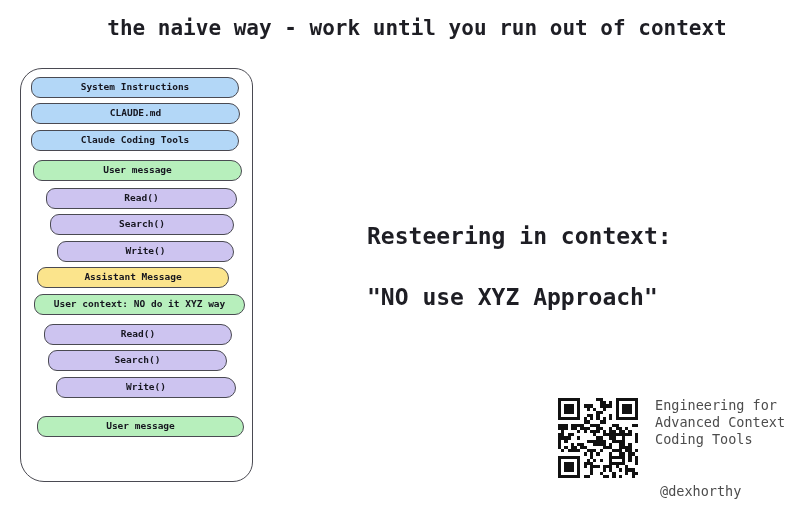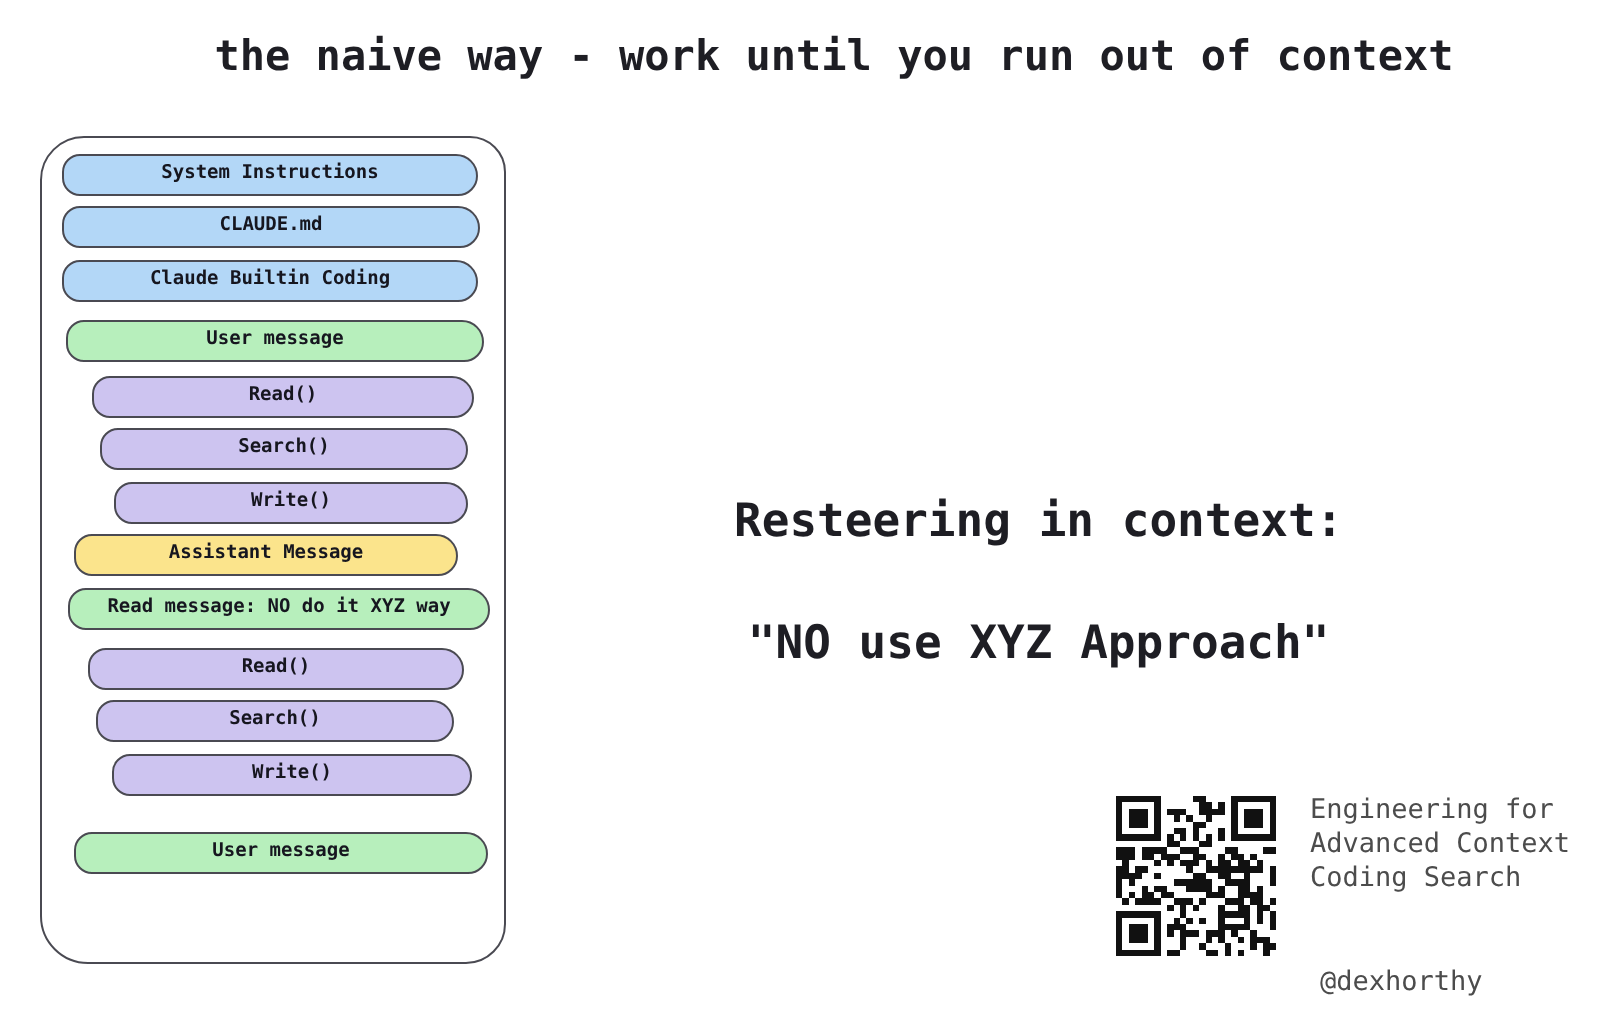--- a/index.html
+++ b/index.html
@@ -23,43 +23,43 @@
     box-sizing:border-box;height:21px;line-height:18px;text-align:center;
     border:1.4px solid var(--border,#4a4a52);
     border-radius:9px 11px 10px 9px;
     font-size:9.5px;font-weight:bold;color:#16161f;
     overflow:hidden;white-space:nowrap;
   }
   .block.system{background:var(--system-fill,#b3d7f7);}
   .block.user{background:var(--user-fill,#b7efbc);}
   .block.tool{background:var(--tool-fill,#cdc4f0);}
   .block.assistant{background:var(--assistant-fill,#fbe48c);}
-  .annotation{position:absolute;left:367px;top:248px;margin:0;text-align:center;}
+  .annotation{position:absolute;left:367px;top:223px;margin:0;}
   .annotation p{margin:0;font-size:23px;font-weight:bold;color:var(--text,#1e1e24);white-space:nowrap;}
   .annotation p + p{margin-top:35px;}
   .qr{position:absolute;left:558px;top:398px;width:80px;height:80px;background:#ffffff;}
   .caption{position:absolute;left:655px;top:397px;margin:0;}
   .caption p{margin:0;font-size:13.5px;line-height:17px;color:#4c4c4c;white-space:nowrap;}
   .handle{position:absolute;left:655px;top:478px;margin:5px;font-size:13.5px;color:#4c4c4c;white-space:nowrap;}
 </style>
 </head>
 <body>
 
 <h1 class="title">the naive way - work until you run out of context</h1>
 
 <div class="context-window" id="stack">
     <div class="block system" style="margin: 8px 13px 0px 10px;"><span>System Instructions</span></div>
     <div class="block system" style="margin: 5px 12px 0px 10px;"><span>CLAUDE.md</span></div>
-    <div class="block system" style="margin: 6px 13px 0px 10px;"><span>Claude Builtin Coding</span></div>
+    <div class="block system" style="margin: 6px 13px 0px 10px;"><span>Claude Coding Tools</span></div>
     <div class="block user" style="margin: 9px 10px 0px 12px;"><span>User message</span></div>
     <div class="block tool" style="margin: 7px 15px 0px 25px;"><span>Read()</span></div>
     <div class="block tool" style="margin: 5px 18px 0px 29px;"><span>Search()</span></div>
     <div class="block tool" style="margin: 6px 18px 0px 36px;"><span>Write()</span></div>
     <div class="block assistant" style="margin: 5px 23px 0px 16px;"><span>Assistant Message</span></div>
-    <div class="block user" style="margin: 6px 7px 0px 13px;"><span>Read message: NO do it XYZ way</span></div>
+    <div class="block user" style="margin: 6px 7px 0px 13px;"><span>User context: NO do it XYZ way</span></div>
     <div class="block tool" style="margin: 9px 20px 0px 23px;"><span>Read()</span></div>
     <div class="block tool" style="margin: 5px 25px 0px 27px;"><span>Search()</span></div>
     <div class="block tool" style="margin: 6px 16px 0px 35px;"><span>Write()</span></div>
     <div class="block user" style="margin: 18px 8px 0px 16px;"><span>User message</span></div>
   </div>
 
 <div class="annotation">
   <p>Resteering in context:</p>
   <p>"NO use XYZ Approach"</p>
 </div>
@@ -374,15 +374,15 @@
       <rect x="15" y="24" width="1" height="1"></rect>
       <rect x="17" y="24" width="1" height="1"></rect>
       <rect x="19" y="24" width="1" height="1"></rect>
       <rect x="23" y="24" width="1" height="1"></rect>
     </g>
   </svg>
 
 <div class="caption">
   <p>Engineering for</p>
   <p>Advanced Context</p>
-  <p>Coding Search</p>
+  <p>Coding Tools</p>
 </div>
 <p class="handle">@dexhorthy</p>
 
 </body></html>

